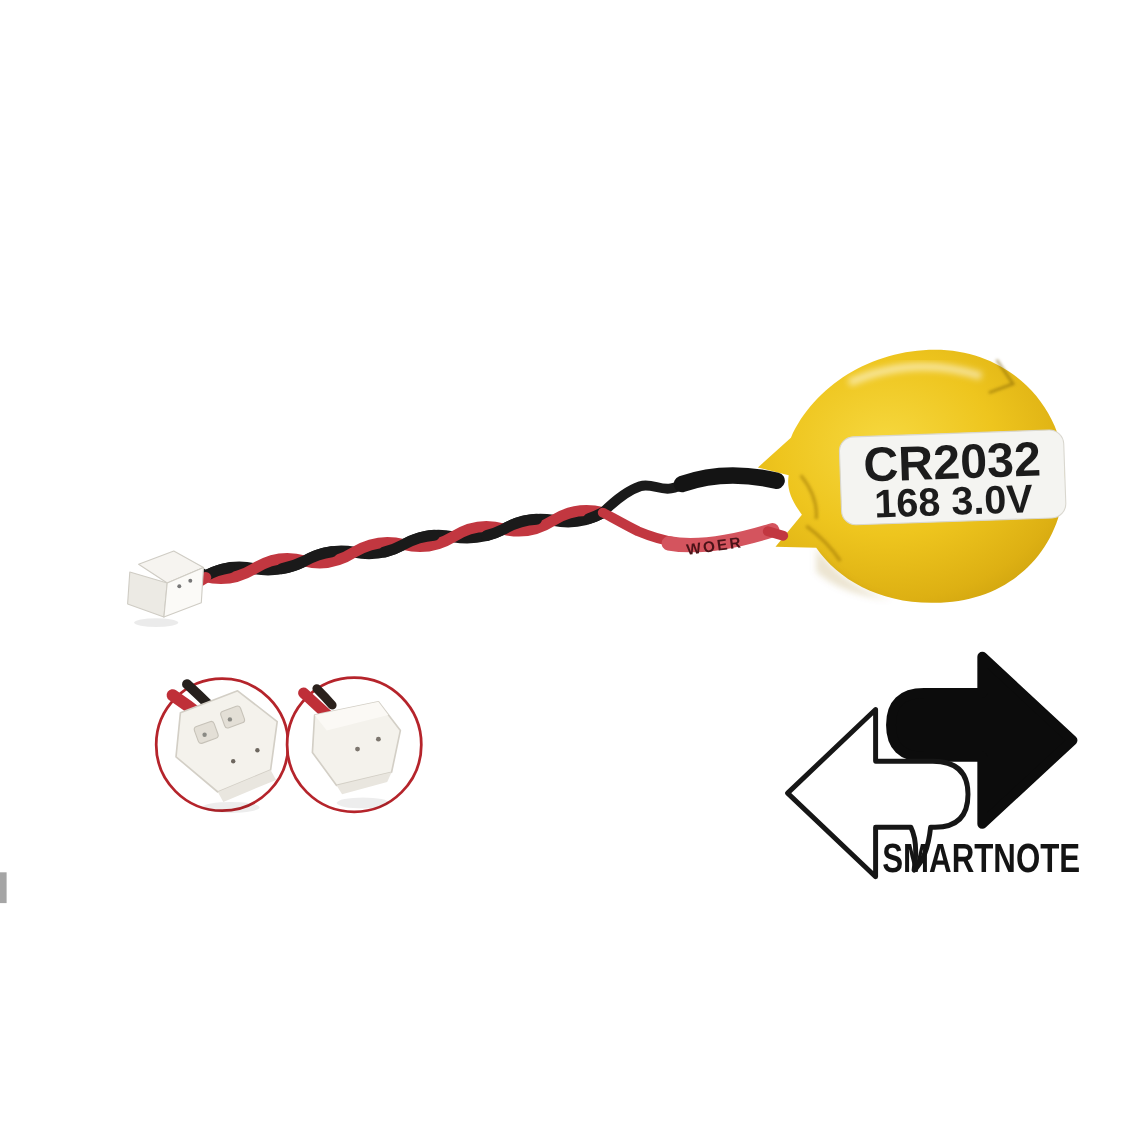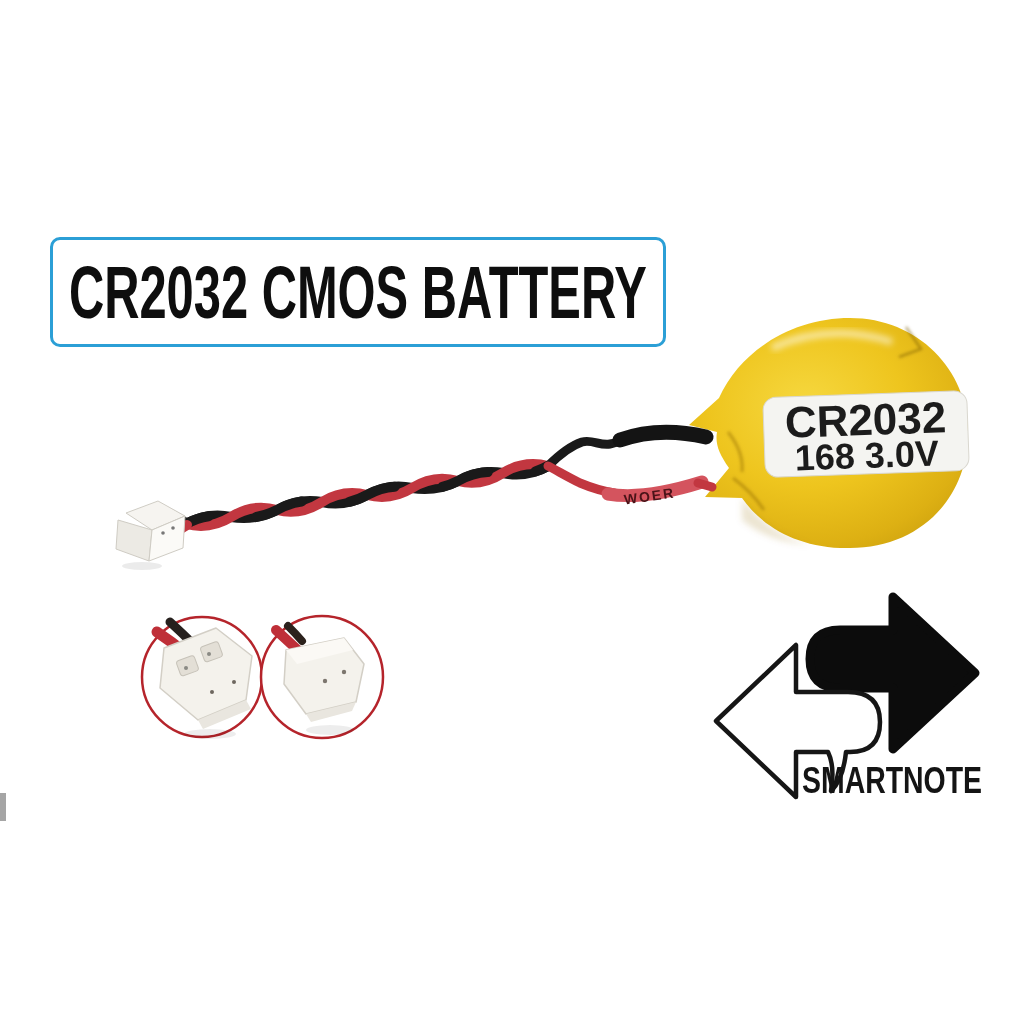--- a/index.html
+++ b/index.html
@@ -11,23 +11,20 @@
   .title-box span{font-size:74px;font-weight:700;color:#0e0e0e;white-space:nowrap;
                   transform:scaleX(0.66);letter-spacing:0;}
   svg{position:absolute;left:0;top:0;}
   svg text{font-family:"Liberation Sans",sans-serif;}
 </style>
 </head>
 <body>
 
 <div class="stage">
 
-  <div class="title-box">
-    <span>CR2032 CMOS BATTERY</span>
-  </div>
 
   <svg width="1024" height="1024" viewBox="0 0 1024 1024">
     <defs>
       <radialGradient id="battGrad" cx="0.42" cy="0.38" r="0.78">
         <stop offset="0" stop-color="#f6d83f"></stop>
         <stop offset="0.45" stop-color="#eec51e"></stop>
         <stop offset="0.78" stop-color="#ddb013"></stop>
         <stop offset="1" stop-color="#c79c0c"></stop>
       </radialGradient>
       <filter id="soft1" x="-40%" y="-40%" width="180%" height="180%">

